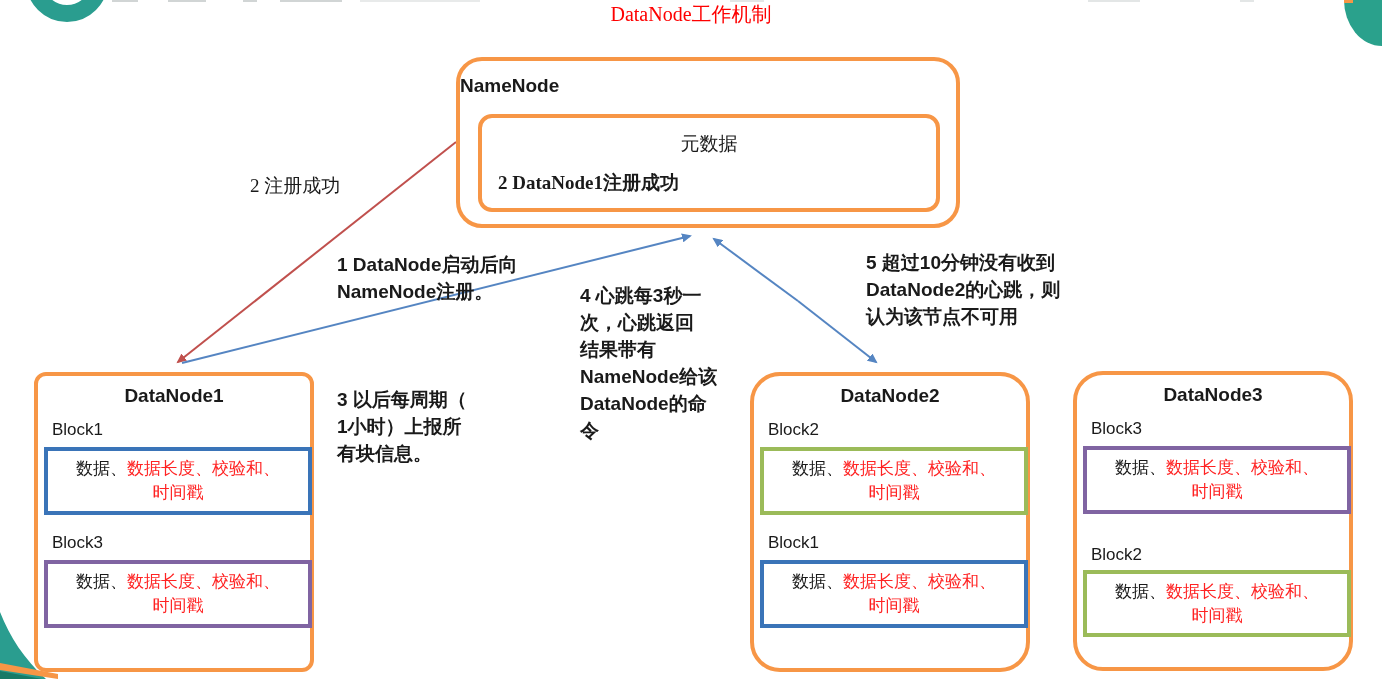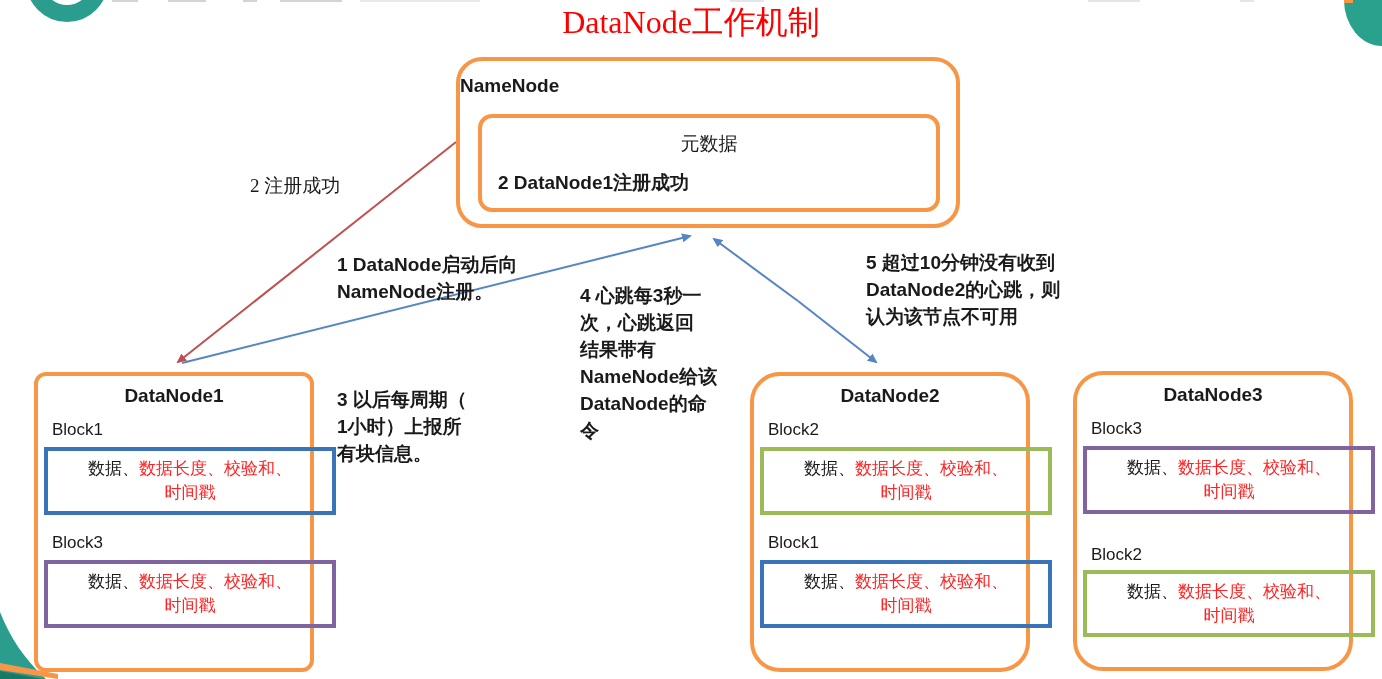--- a/index.html
+++ b/index.html
@@ -10,40 +10,40 @@
   
   .ring{position:absolute;left:26px;top:-60px;width:82px;height:82px;box-sizing:border-box;
         border-radius:50%;border:17px solid #2A9D8F;}
   .corner-tr{position:absolute;right:0;top:0;width:38px;height:46px;background:#2AA18C;
         border-bottom-left-radius:100% 100%;}
   .corner-dot{position:absolute;left:1344px;top:0;width:9px;height:3px;background:#F79646;}
   .smudge{position:absolute;top:0;height:2px;background:rgba(140,150,150,.4);}
   .deco-bl{position:absolute;left:0;top:609px;width:60px;height:70px;}
   
   .slide-title{position:absolute;left:0;right:0;top:1px;text-align:center;
-    font-family:"Liberation Serif","DejaVu Serif",serif;font-size:32px;font-weight:400;color:#FE0000;}
+    font-family:"Liberation Serif","DejaVu Serif",serif;font-size:20px;font-weight:400;color:#FE0000;}
   
   .obox{position:absolute;box-sizing:border-box;border:4px solid #F79646;background:#fff;}
   .namenode{left:456px;top:57px;width:504px;height:171px;border-radius:26px;}
   .nn-title{text-align:left;margin-top:14px;font-size:19px;font-weight:600;}
   .nn-inner{position:absolute;left:18px;top:53px;width:462px;height:98px;box-sizing:border-box;
     border:4px solid #F79646;border-radius:14px;}
   .nn-meta{text-align:center;margin-top:13px;font-size:19px;
     font-family:"Liberation Serif","DejaVu Serif",serif;}
-  .nn-reg{margin:13px 0 0 16px;font-size:19px;font-weight:600;}
+  .nn-reg{margin:13px 0 0 16px;font-size:19px;font-weight:600;font-family:Liberation Serif, serif;}
   .datanode{width:280px;height:300px;border-radius:30px;}
   .dn1{left:34px;top:372px;border-radius:12px;}
   .dn2{left:750px;top:372px;}
   .dn3{left:1073px;top:371px;}
   .dn-title{text-align:center;margin-top:9px;font-size:19px;font-weight:600;}
   .blk-label{position:absolute;left:14px;font-size:17px;}
   .lab1{top:44px;}
   .lab2{top:157px;}
   .dn3 .lab2{top:170px;}
-  .block-box{position:absolute;left:6px;width:292px;height:68px;box-sizing:border-box;
+  .block-box{position:absolute;left:6px;width:268px;height:68px;box-sizing:border-box;
     border:4px solid #000;text-align:center;
     font-family:"Liberation Serif","DejaVu Serif",serif;font-size:17px;line-height:24px;
     display:flex;flex-direction:column;justify-content:center;}
   .bb1{top:71px;}
   .bb2{top:184px;}
   .dn3 .bb2{top:195px;height:67px;}
   .b-blue{border-color:#3A74B8;}
   .b-green{border-color:#9BBB59;}
   .b-purple{border-color:#8064A2;}
   .red{color:#FF2222;}

